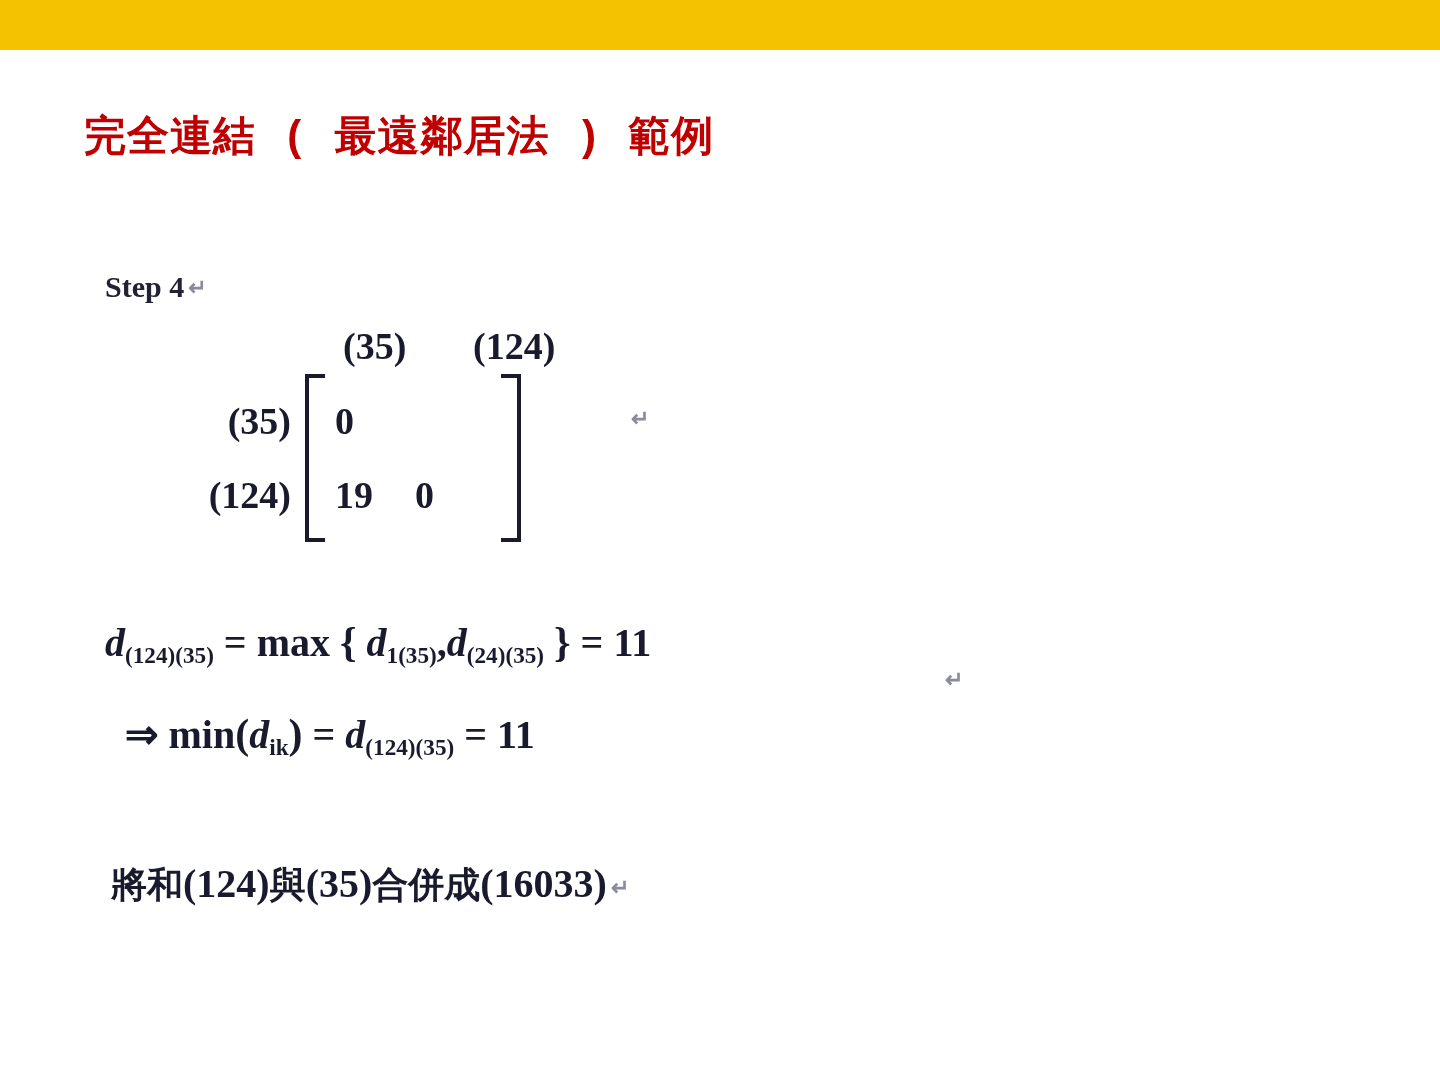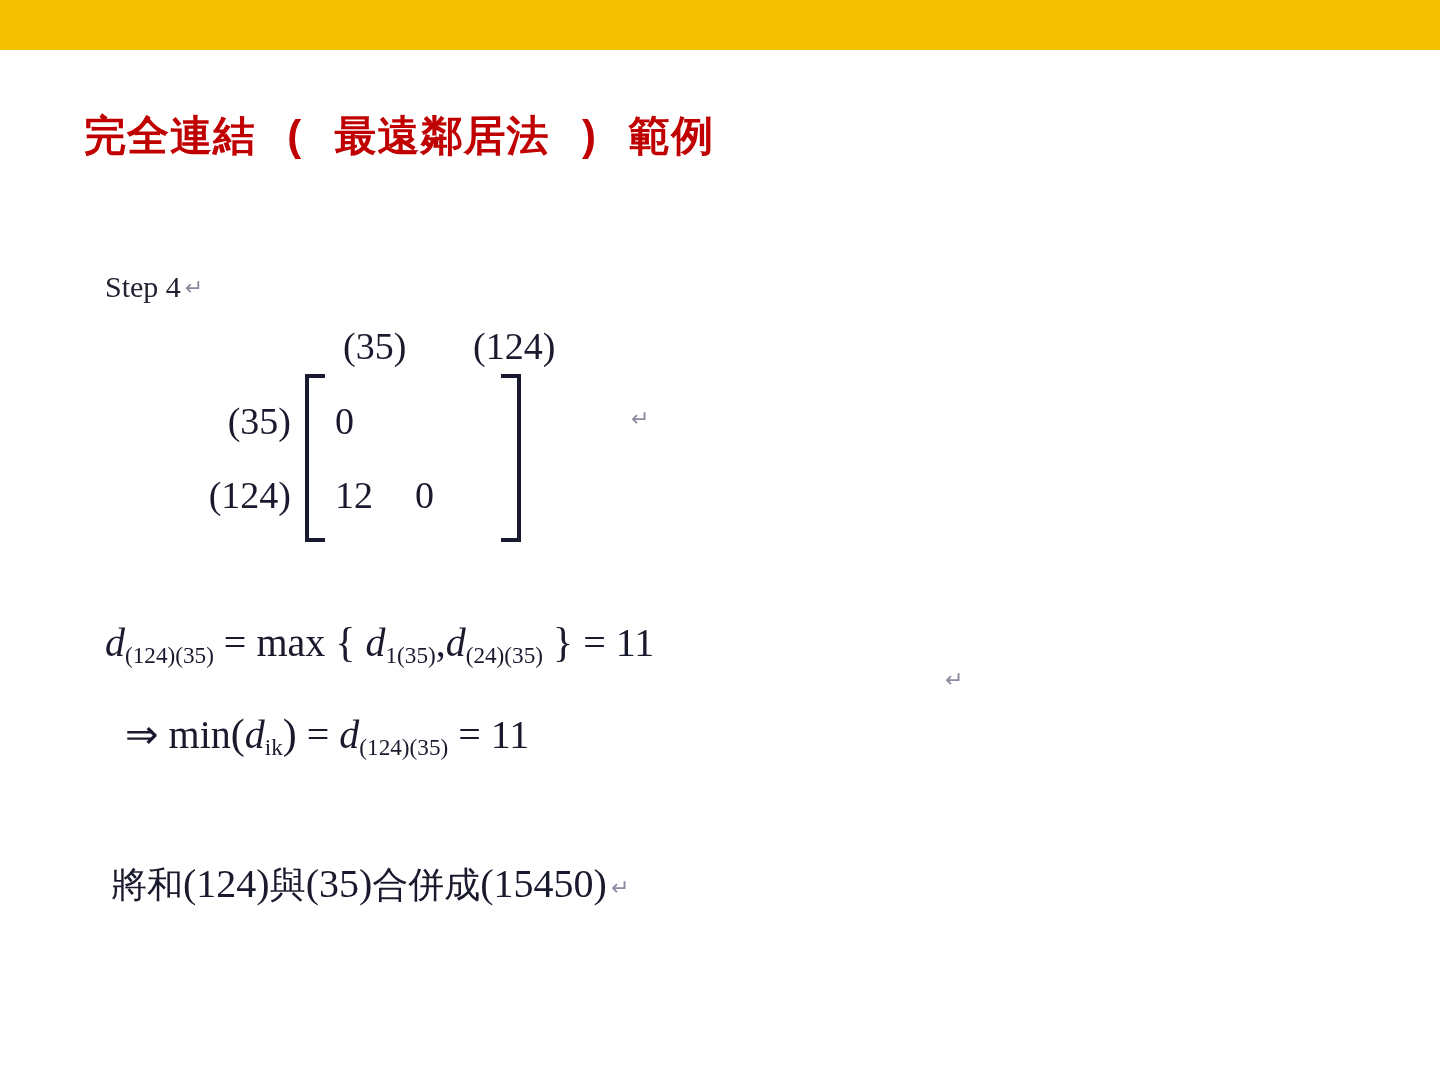--- a/index.html
+++ b/index.html
@@ -33,20 +33,21 @@
     letter-spacing: 1px;
     white-space: nowrap;
   }
   .content {
     position: absolute;
     top: 270px;
     left: 105px;
     width: 1000px;
     font-family: "Liberation Serif", serif;
     color: #1a1a2e;
+    font-weight: bold;
   }
   .step-label {
     font-family: "Liberation Serif", serif;
     font-size: 30px;
     color: #222233;
     margin-bottom: 20px;
   }
   .pilcrow {
     color: #8a8aa0;
     font-size: 22px;
@@ -185,21 +186,21 @@
       <div class="row-headers">
         <div>(35)</div>
         <div>(124)</div>
       </div>
       <div class="bracket-wrap">
         <div class="mrow">
           <span>0</span>
           <span></span>
         </div>
         <div class="mrow">
-          <span>12</span>
+          <span>19</span>
           <span>0</span>
         </div>
       </div>
     </div>
     <div class="after-matrix-pilcrow">↵</div>
   </div>
 
   <div class="eq-row eq eq-1">
     <span class="it">d</span><sub>(124)(35)</sub>
     <span>= max</span>
@@ -212,16 +213,16 @@
 
   <div class="eq eq-2">
     <span>⇒</span>
     <span>min</span><span class="big-paren">(</span><span class="it">d</span><sub>ik</sub><span class="big-paren">)</span>
     <span>=</span>
     <span class="it">d</span><sub>(124)(35)</sub>
     <span>= 11</span>
   </div>
 
   <div class="final-line">
-    <span class="cjk">將和</span><span>(124)</span><span class="cjk">與</span><span>(35)</span><span class="cjk">合併成</span><span>(15450)</span><span class="pilcrow">↵</span>
+    <span class="cjk">將和</span><span>(124)</span><span class="cjk">與</span><span>(35)</span><span class="cjk">合併成</span><span>(16033)</span><span class="pilcrow">↵</span>
   </div>
 
 </div>
 
 </body></html>

